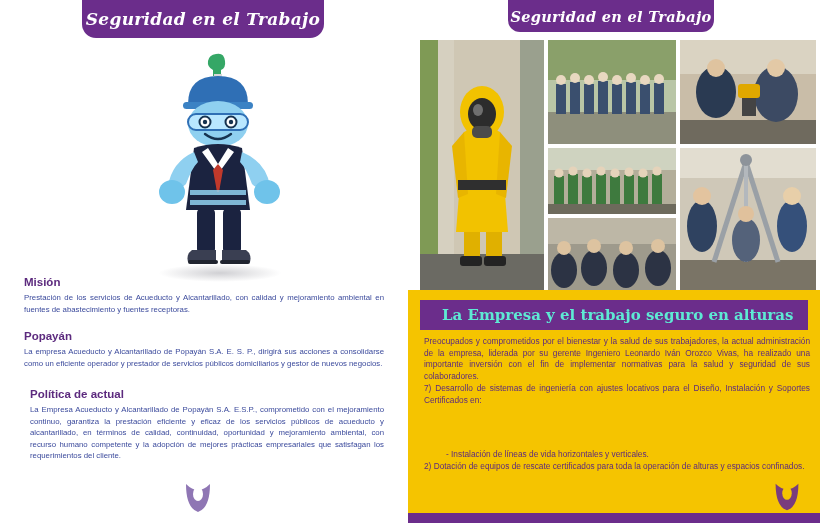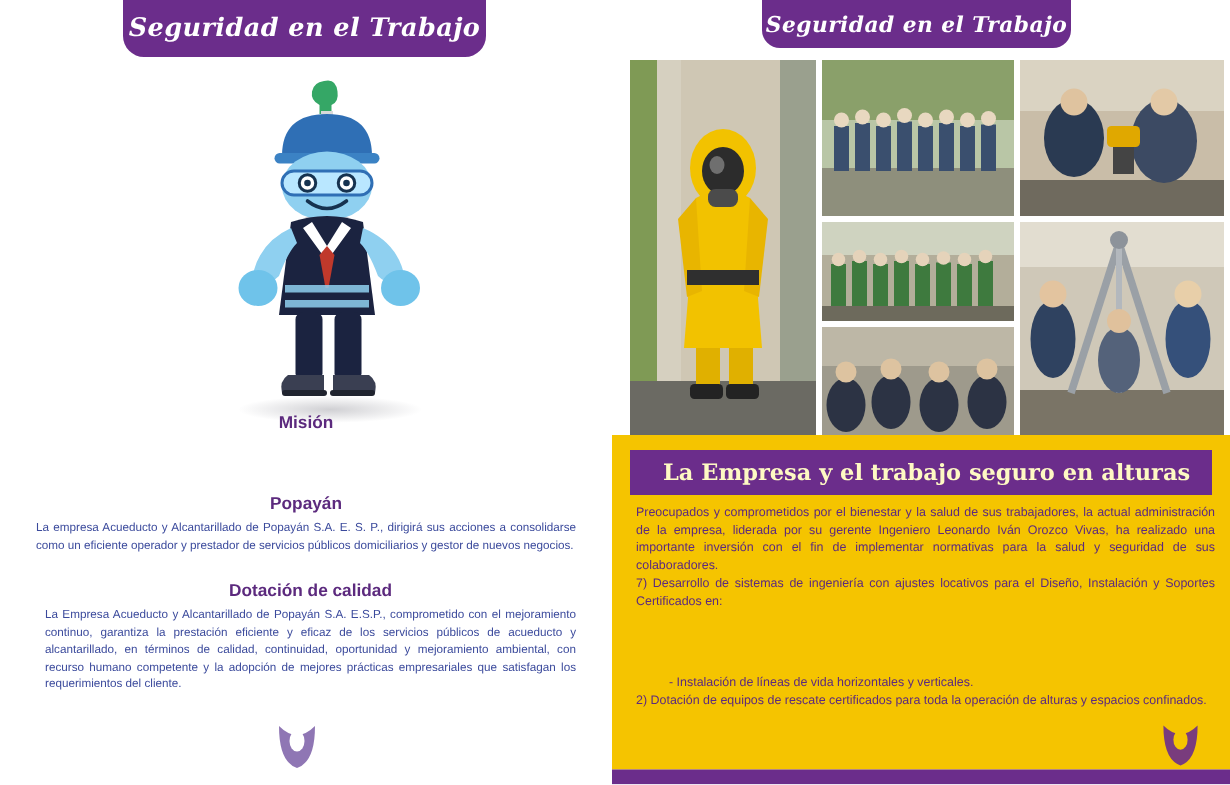--- a/index.html
+++ b/index.html
@@ -26,21 +26,21 @@
 
   
   .mascot-wrap{position:absolute;left:150px;top:52px;width:140px;height:230px;}
   .mascot-shadow{
     position:absolute;left:8px;top:212px;width:124px;height:18px;border-radius:50%;
     background:radial-gradient(ellipse at center, rgba(120,120,130,.35) 0%, rgba(255,255,255,0) 70%);
   }
 
   
   .lt-block{position:absolute;left:24px;width:360px;}
-  .lt-title{color:#5c2a7e;font-weight:bold;font-size:11.5px;margin-bottom:4px;text-align:center;}
+  .lt-title{color:#5c2a7e;font-weight:bold;font-size:11.5px;margin-bottom:4px;}
   .lt-body{color:#3b4a9c;font-size:7.8px;line-height:11.5px;text-align:justify;}
   #mision-block{top:276px;}
   #vision-block{top:330px;}
   #politica-block{left:30px;top:388px;width:354px;}
 
   .left-logo{position:absolute;left:178px;top:478px;width:40px;height:40px;}
 
   
   .right-panel{position:absolute;left:408px;top:0;width:412px;height:523px;background:#ffffff;overflow:hidden;}
   .right-yellow-band{position:absolute;left:0;top:290px;width:412px;height:223px;background:#f5c400;}
@@ -56,21 +56,21 @@
 
   
   .collage{position:absolute;left:4px;top:40px;width:404px;height:250px;}
   .photo{position:absolute;overflow:hidden;}
 
   
   .headline-bar{
     position:absolute;left:12px;top:300px;width:388px;height:30px;background:#6b2d8b;
     display:flex;align-items:center;padding-left:22px;box-sizing:border-box;
   }
-  .headline-text{color:#fef9c3;font-family:"DejaVu Serif", serif;font-weight:bold;font-size:15px;}
+  .headline-text{color:#5eead4;font-family:"DejaVu Serif", serif;font-weight:bold;font-size:15px;}
 
   .right-body{position:absolute;left:16px;top:336px;width:386px;color:#5c2a7e;font-size:8.3px;line-height:11.6px;}
   .right-body p{margin:0 0 1px 0;text-align:justify;}
   .right-body p.indent1{padding-left:22px;margin-top:42px;}
   .right-logo{position:absolute;left:360px;top:478px;width:38px;height:38px;}
 </style>
 </head>
 <body>
 
 <div class="page">
@@ -122,29 +122,30 @@
         <path d="M42 198 l24 0 l0 12 l-28 0 q-2 -8 4 -12 z" fill="#3a3f52"></path>
         <path d="M72 198 l24 0 q6 4 4 12 l-28 0 z" fill="#3a3f52"></path>
         <rect x="38" y="208" width="30" height="4" rx="2" fill="#20242f"></rect>
         <rect x="70" y="208" width="30" height="4" rx="2" fill="#20242f"></rect>
       </svg>
       <div class="mascot-shadow"></div>
     </div>
 
     <div class="lt-block" id="mision-block">
       <div class="lt-title">Misión</div>
+      <div class="lt-body">Prestación de los servicios de Acueducto y Alcantarillado, con calidad y mejoramiento ambiental en fuentes de abastecimiento y fuentes receptoras.</div>
     </div>
 
     <div class="lt-block" id="vision-block">
       <div class="lt-title">Popayán</div>
       <div class="lt-body">La empresa Acueducto y Alcantarillado de Popayán S.A. E. S. P., dirigirá sus acciones a consolidarse como un eficiente operador y prestador de servicios públicos domiciliarios y gestor de nuevos negocios.</div>
     </div>
 
     <div class="lt-block" id="politica-block">
-      <div class="lt-title">Dotación de calidad</div>
+      <div class="lt-title">Política de actual</div>
       <div class="lt-body">La Empresa Acueducto y Alcantarillado de Popayán S.A. E.S.P., comprometido con el mejoramiento continuo, garantiza la prestación eficiente y eficaz de los servicios públicos de acueducto y alcantarillado, en términos de calidad, continuidad, oportunidad y mejoramiento ambiental, con recurso humano competente y la adopción de mejores prácticas empresariales que satisfagan los requerimientos del cliente.</div>
     </div>
 
     <div class="left-logo">
       <svg width="40" height="40" viewBox="0 0 40 40" xmlns="http://www.w3.org/2000/svg">
         <path d="M8 6 q0 24 12 28 q12 -4 12 -28 q-6 6 -12 6 q-6 0 -12 -6 z" fill="#7b5ea7" opacity=".85"></path>
         <ellipse cx="20" cy="16" rx="5" ry="7" fill="#ffffff"></ellipse>
       </svg>
     </div>
 

